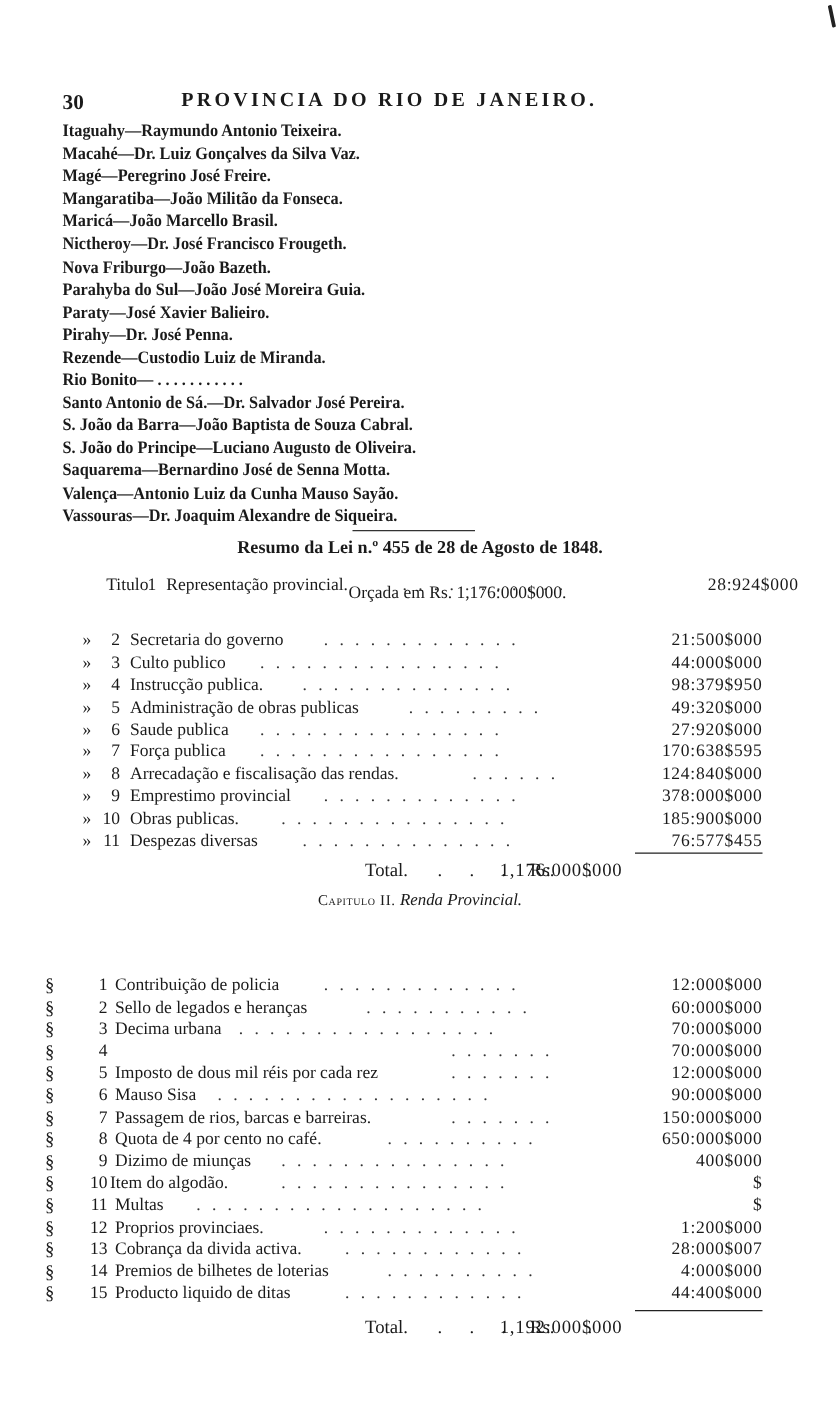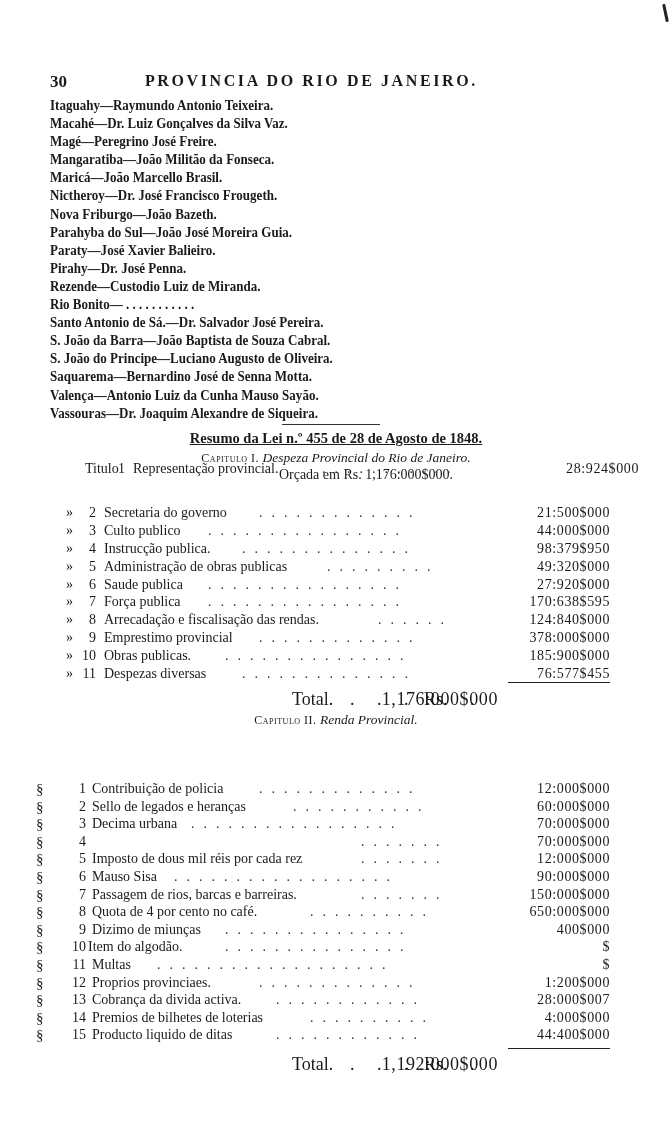--- a/index.html
+++ b/index.html
@@ -15,41 +15,41 @@
   .running-head { position:absolute; left:95px; top:0; font-family:"Liberation Serif",serif;
                   font-weight:bold; font-size:16px; letter-spacing:2.6px; }
 
   .officials { position:absolute; left:50px; top:97px; width:420px;
                font-family:"Liberation Serif",serif; font-size:14px; line-height:18.1px;font-weight:bold; }
   .officials div { white-space:nowrap; transform:scaleX(0.93); transform-origin:left; }
 
   .rule-short { position:absolute; left:282px; top:424px; width:98px; border-top:1px solid #333; }
 
   .law-title { position:absolute; left:0; width:672px; top:430px; text-align:center;
-               font-family:"Liberation Serif",serif; font-weight:bold; font-size:14.5px;text-decoration:underline; }
+               font-family:"Liberation Serif",serif; font-weight:bold; font-size:14.5px; }
   .chap-line { position:absolute; left:0; width:672px; text-align:center;
                font-family:"Liberation Serif",serif; font-size:13.5px; }
   .chap-line .sc { font-variant:small-caps; font-size:12px; letter-spacing:0.5px; }
   .chap-line em { font-style:italic; }
   .budget-line { position:absolute; left:0; width:672px; top:467px; text-align:center;
                  font-family:"Liberation Serif",serif; font-size:14px; }
   .budget-line span { margin-left:60px; }
 
   .tbl { position:absolute; left:0; width:672px; font-family:"Liberation Serif",serif; font-size:14px; }
   .row { position:absolute; left:0; height:18px; width:672px; white-space:nowrap; }
   .row .pre { position:absolute; text-align:left; }
   .row .num { position:absolute; width:26px; text-align:right; }
   .row .label { position:absolute; }
   .row .dots { position:absolute; letter-spacing:9px; color:#333; }
   .row .amt { position:absolute; right:62px; text-align:right; letter-spacing:0.6px; }
   .sect { font-size:15px; }
 
   .amt-rule { position:absolute; left:508px; width:102px; border-top:1.5px solid #222; }
   .total-row { position:absolute; left:0; width:560px; height:18px;
-               font-family:"Liberation Serif",serif; font-size:18px; }
+               font-family:"Liberation Serif",serif; font-size:15px; }
   .total-row .t-label { position:absolute; left:292px; }
   .total-row .t-dots { position:absolute; left:350px; letter-spacing:9px; }
   .total-row .t-rs { position:absolute; left:424px; }
   .total-row .t-dot2 { position:absolute; left:470px; }
   .total-row .amt { position:absolute; right:62px; letter-spacing:0.6px;margin-left:32px; }
 
   .art { position:absolute; left:52px; top:731px; width:560px;
          font-family:"Liberation Serif",serif; font-size:14px; line-height:17px; }
   .art div { white-space:nowrap; }
 </style>
@@ -82,24 +82,20 @@
       <div>S. João do Principe—Luciano Augusto de Oliveira.</div>
       <div>Saquarema—Bernardino José de Senna Motta.</div>
       <div>Valença—Antonio Luiz da Cunha Mauso Sayão.</div>
       <div>Vassouras—Dr. Joaquim Alexandre de Siqueira.</div>
     </div>
 
   <div class="rule-short"></div>
 
   <div class="law-title">Resumo da Lei n.º 455 de 28 de Agosto de 1848.</div>
 
-  <div class="chap-line" style="top:450px;">
-    <span class="sc">Capitulo I.</span>
-    <em>Despeza Provincial do Rio de Janeiro.</em>
-  </div>
   <div class="budget-line">
     <span>Orçada em Rs. 1,176:000$000.</span>
   </div>
 
   <div class="tbl" id="expense-table">
       <div class="row" style="top: 461px; margin-left: 29px;">
         <span class="pre" style="left: 56px;">Titulo</span>
         <span class="num" style="left: 70px;">1</span>
         <span class="label" style="left: 104px;">Representação provincial.</span>
         <span class="dots" style="left: 293px;">...........</span>

